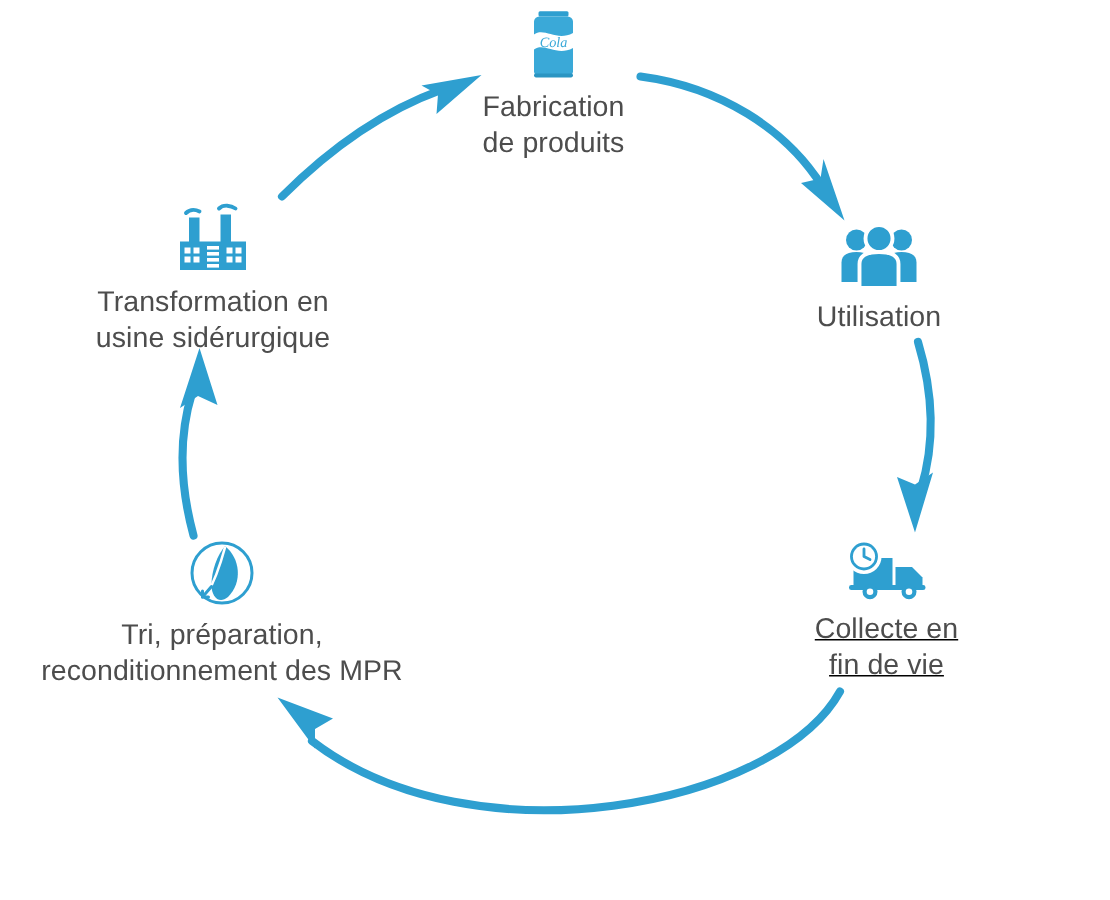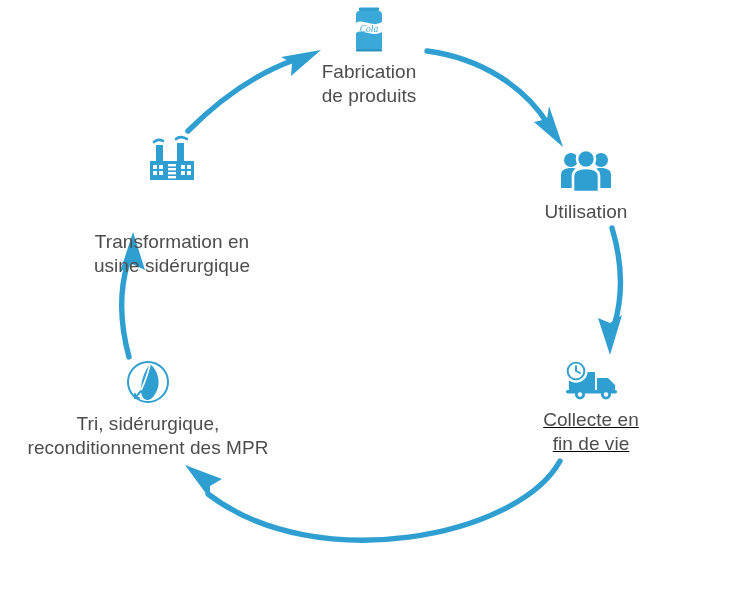--- a/index.html
+++ b/index.html
@@ -46,21 +46,21 @@
     font-size: 19px;
     line-height: 1.28;
     white-space: pre-line;
     letter-spacing: 0.05px;
   }
   
   #node-fabrication { left: 369px; top: 6px; }
   #node-utilisation { left: 586px; top: 150px; }
   #node-collecte    { left: 591px; top: 360px; text-decoration: underline; }
   #node-tri         { left: 148px; top: 358px; }
-  #node-transformation { left: 172px; top: 134px; gap: 40px; }
+  #node-transformation { left: 142px; top: 134px; }
 </style>
 </head>
 <body>
 
 <div id="diagram">
 
   <svg id="arrow-layer" viewBox="0 0 740 600">
     <defs></defs>
 
     <g>
@@ -141,21 +141,21 @@
   <div class="node" id="node-tri">
     <span class="node-icon">
       <svg width="48" height="48" viewBox="0 0 48 48">
         <circle cx="24" cy="24" r="20" fill="none" stroke="#2e9fd0" stroke-width="2"></circle>
         <path d="M 26 6 C 36 14 38 30 28 40 C 22 45 17 40 17 32 C 17 22 21 12 26 6 Z" fill="#2e9fd0"></path>
         <path d="M 26 7 C 23 18 20 28 14 38" fill="none" stroke="#ffffff" stroke-width="1.7" stroke-linecap="round"></path>
         <path d="M 17 33 L 11 40" fill="none" stroke="#2e9fd0" stroke-width="2" stroke-linecap="round"></path>
         <path d="M 11 36 L 11 40 L 15 40" fill="none" stroke="#2e9fd0" stroke-width="2" stroke-linecap="round" stroke-linejoin="round"></path>
       </svg>
     </span>
-    <span class="node-label">Tri, sidérurgique,
+    <span class="node-label">Tri, préparation,
 reconditionnement des MPR</span>
   </div>
 
   <div class="node" id="node-transformation">
     <span class="node-icon">
       <svg width="54" height="50" viewBox="0 0 54 50">
 
         <path d="M 9 8 C 12 5 16 6 18 7" fill="none" stroke="#2e9fd0" stroke-width="2.6" stroke-linecap="round"></path>
         <path d="M 31 5 C 34 2 39 3 42 5" fill="none" stroke="#2e9fd0" stroke-width="2.6" stroke-linecap="round"></path>
 

